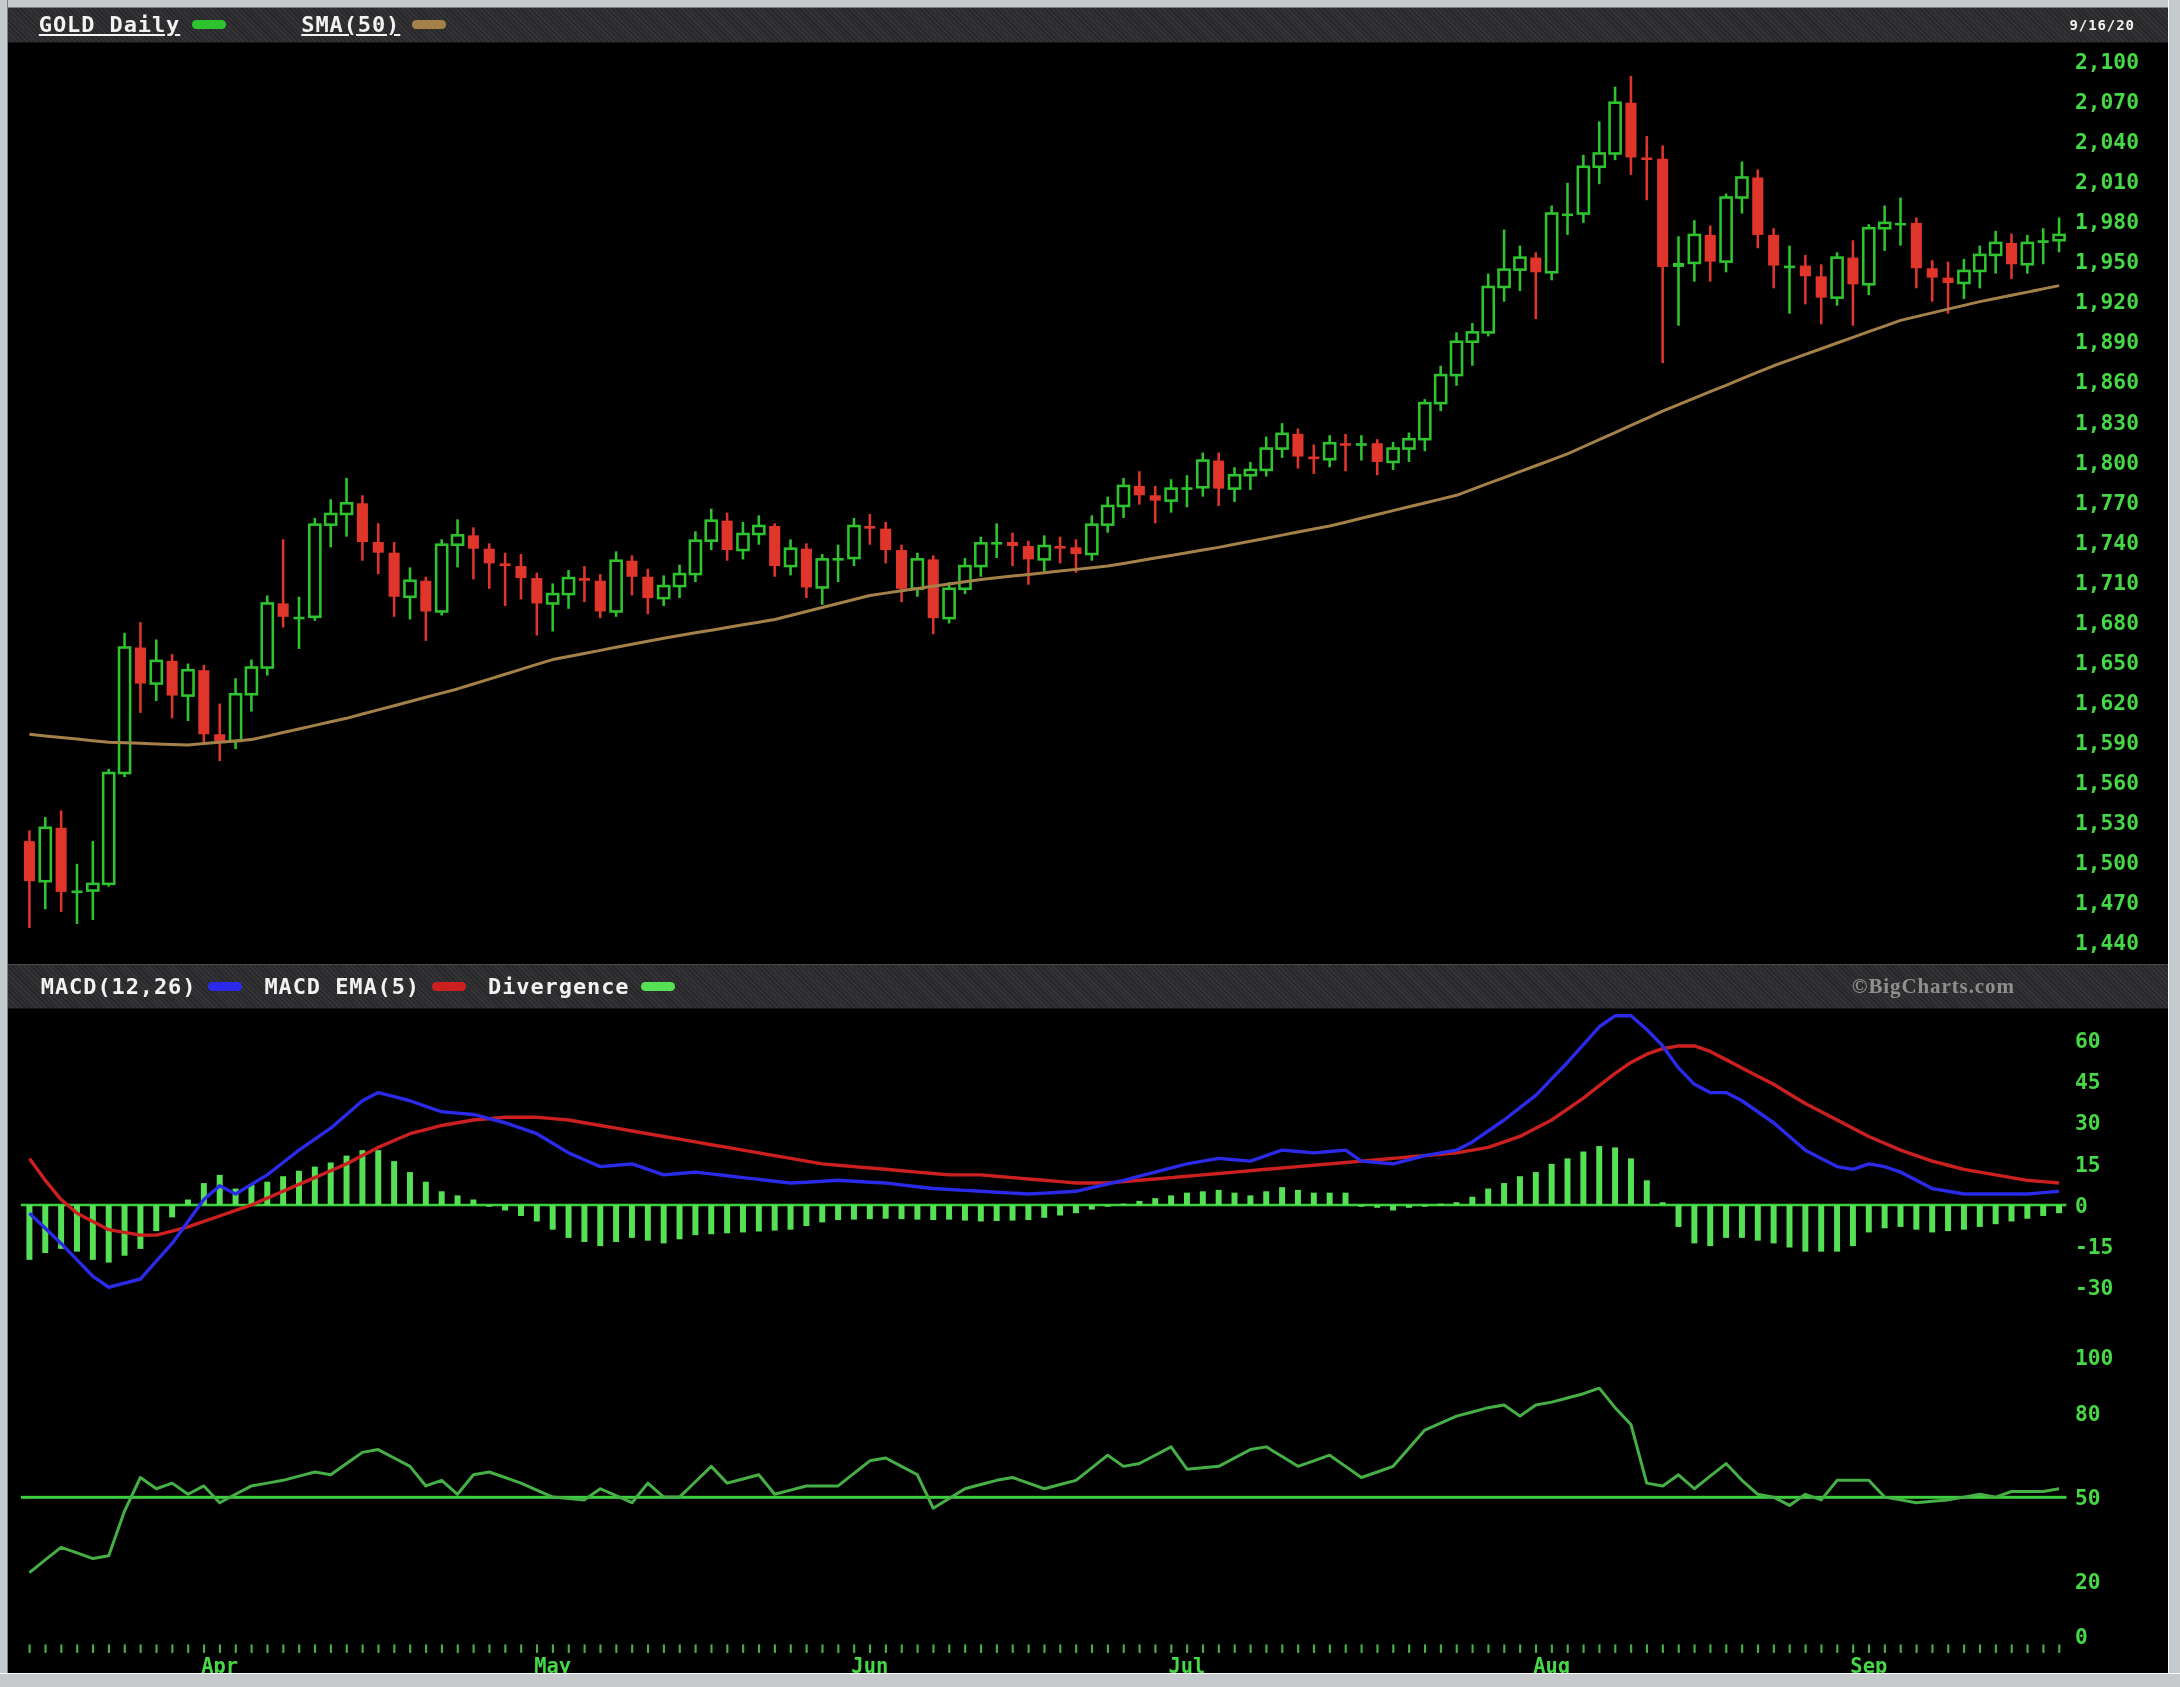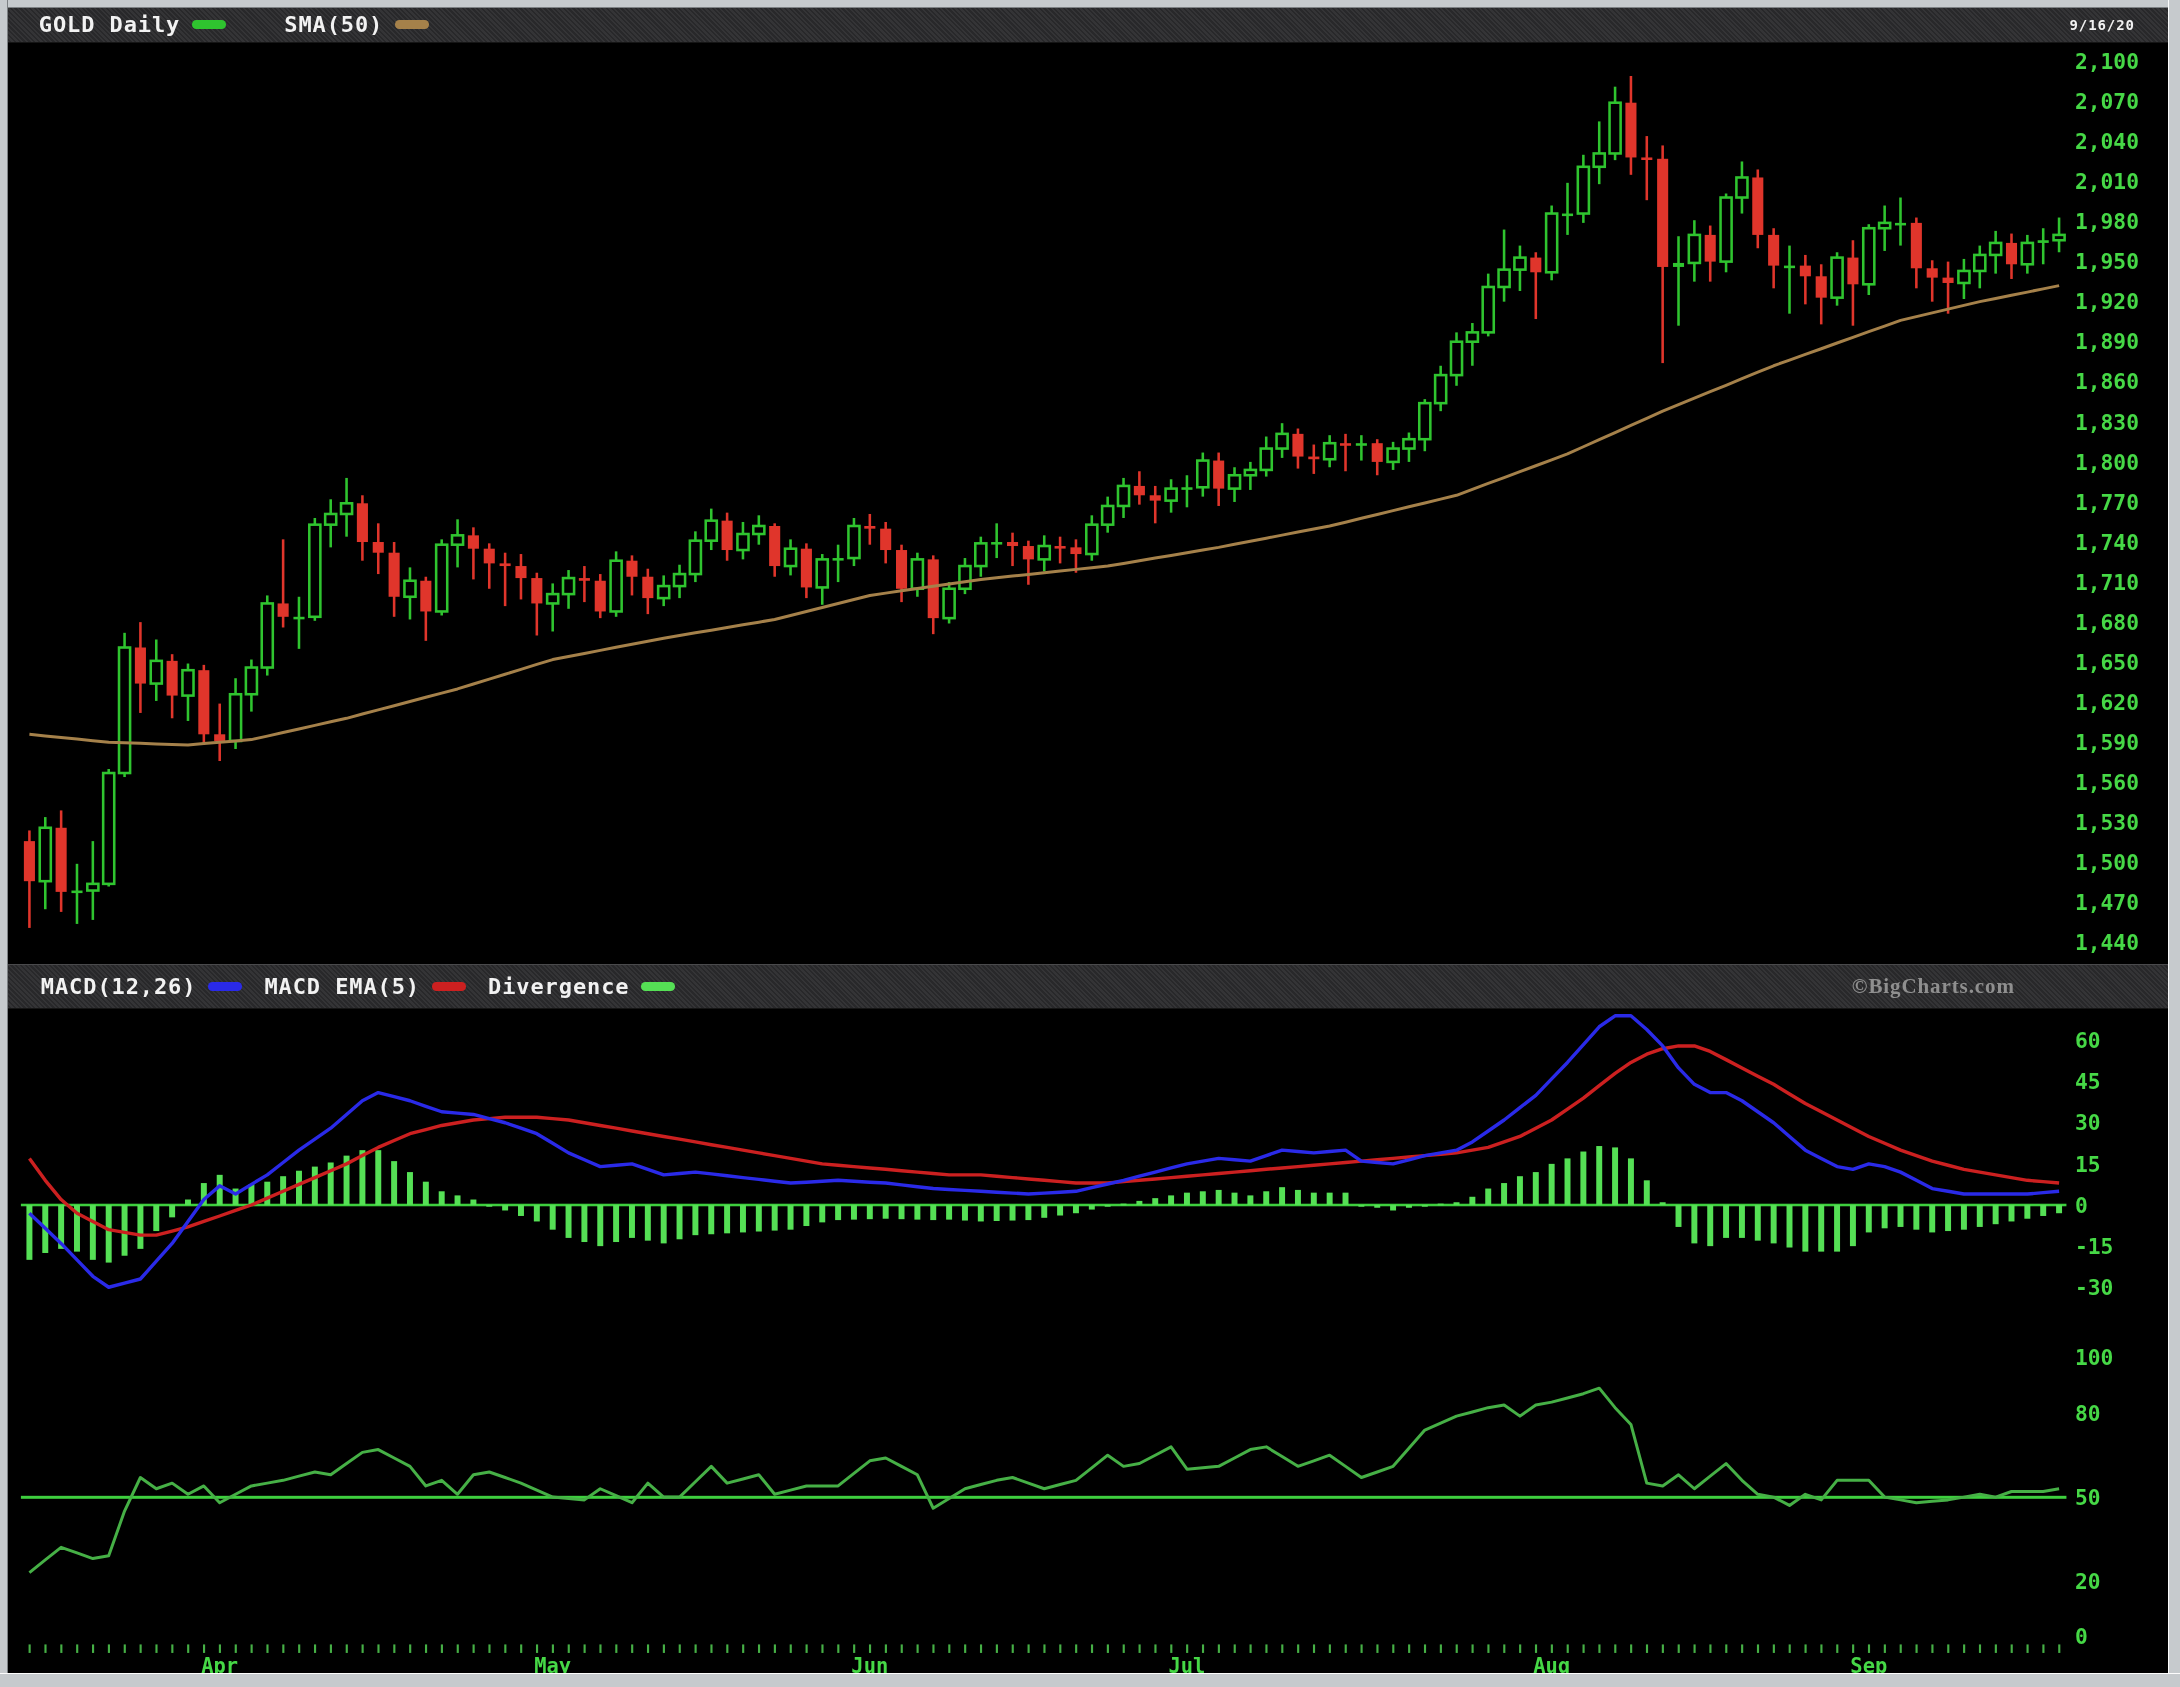--- a/index.html
+++ b/index.html
@@ -10,21 +10,21 @@
   #frame-left{left:0;top:0;width:6.8px;height:1687px;border-right:0.9px solid #7d8184;}
   #frame-right{right:0;top:0;width:12px;height:1687px;border-left:0.9px solid #fdfdfd;}
   #frame-bottom{left:0;bottom:0;width:2181px;height:12.8px;border-top:0.9px solid #fdfdfd;}
   .hbar{position:absolute;left:6.8px;width:2162px;background:#2c2c2e;
         background-image:repeating-linear-gradient(45deg,#343436 0 1.7px,#28282a 1.7px 3.4px);
         border-top:0.9px solid #4a4a4c;border-bottom:0.9px solid #151515;
         display:flex;align-items:center;color:#f2f2f2;font-size:22px;font-weight:bold;
         letter-spacing:0.9px;z-index:20;}
   .hbar .lbl{white-space:pre;}
   .swatch{display:inline-block;width:34px;height:9.4px;border-radius:4.3px;margin:0 22px 0 12px;}
-  #topbar{top:6.8px;height:34px;}
+  #topbar{top:6.8px;height:34px;text-decoration:underline;}
   #macdbar{top:964px;height:43px;}
   #rsibar{top:1300px;height:39px;}
   #date-label{position:absolute;right:34px;color:#f2f2f2;font-size:14px;font-weight:bold;}
   #watermark{position:absolute;left:1845px;color:#8f8f8f;font-size:21px;font-weight:bold;
              font-family:Liberation Serif, serif;letter-spacing:0.9px;}
   #plot{position:absolute;left:0;top:0;z-index:10;}
   .axis-text{font-family:"DejaVu Sans Mono", monospace;font-weight:bold;}
 </style>
 </head>
 <body>
@@ -32,21 +32,21 @@
 <div id="screen">
 
   <div class="frame-edge" id="frame-top"></div>
   <div class="frame-edge" id="frame-left"></div>
   <div class="frame-edge" id="frame-right"></div>
   <div class="frame-edge" id="frame-bottom"></div>
 
   <div class="hbar" id="topbar">
     <span class="lbl" style="margin-left:32px">GOLD Daily</span>
     <span class="swatch" id="sw-symbol" style="background: rgb(47, 196, 47);"></span>
-    <span class="lbl" style="margin-left:36px">SMA(50)</span>
+    <span class="lbl" style="margin-left:53px">SMA(50)</span>
     <span class="swatch" id="sw-sma" style="background: rgb(165, 129, 74);"></span>
     <span id="date-label">9/16/20</span>
   </div>
 
   <div class="hbar" id="macdbar">
     <span class="lbl" style="margin-left:34px">MACD(12,26)</span>
     <span class="swatch" id="sw-macd" style="background: rgb(42, 42, 232);"></span>
     <span class="lbl">MACD EMA(5)</span>
     <span class="swatch" id="sw-ema" style="background: rgb(204, 32, 32);"></span>
     <span class="lbl">Divergence</span>

